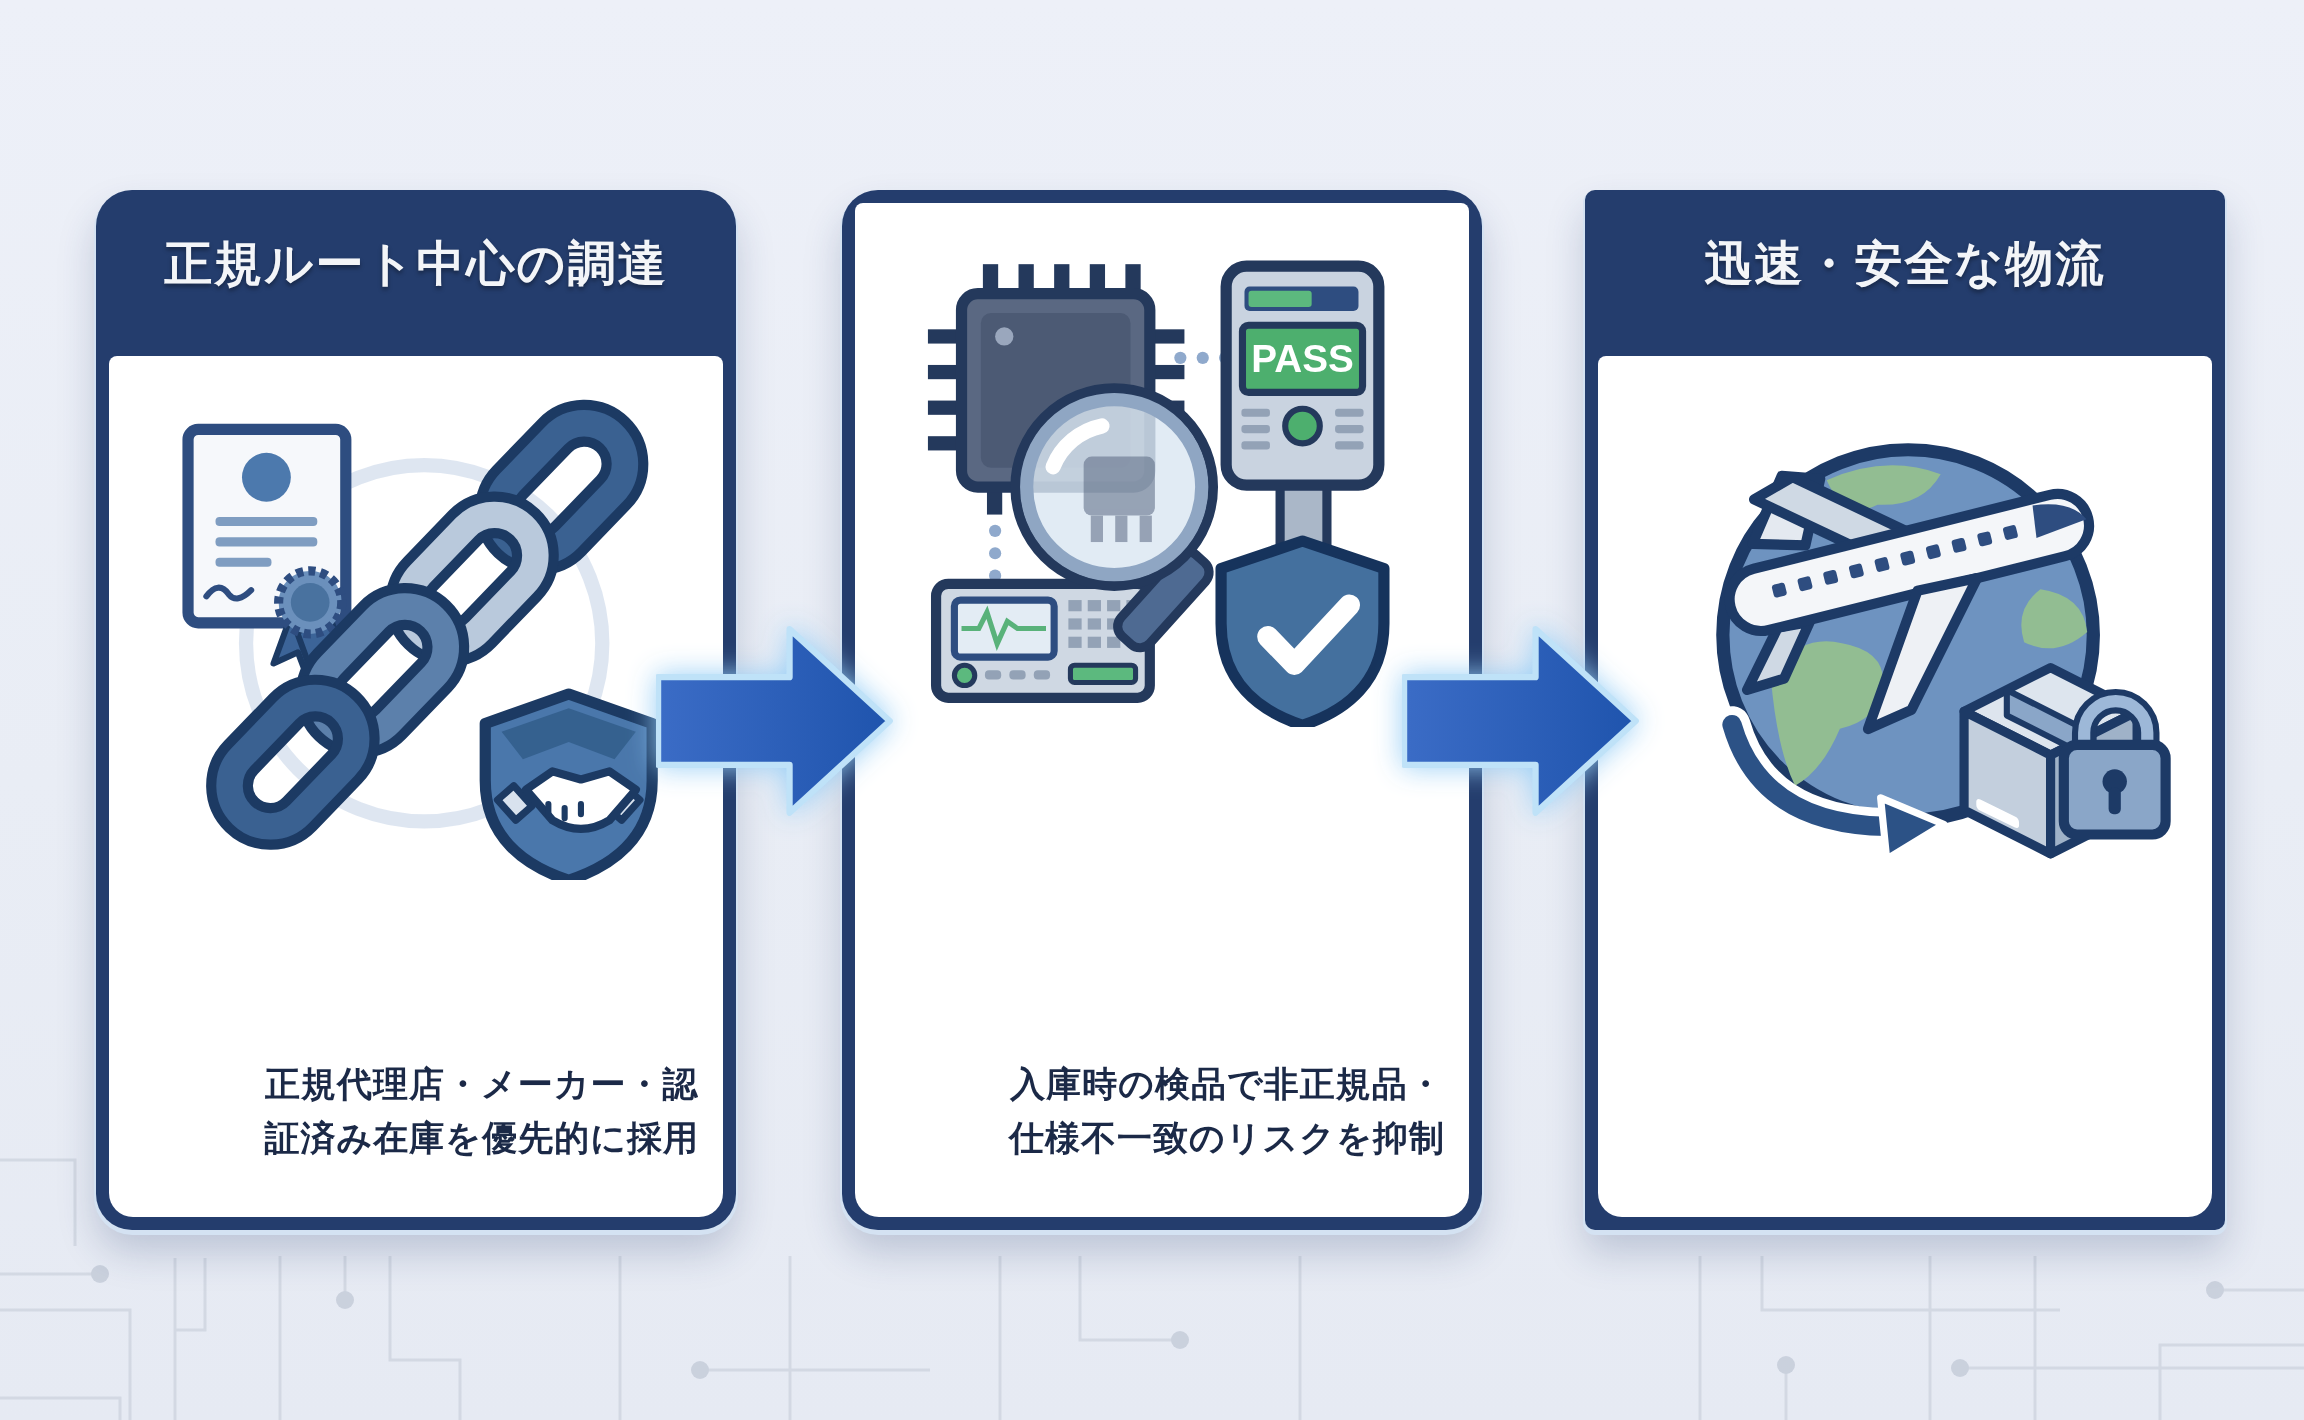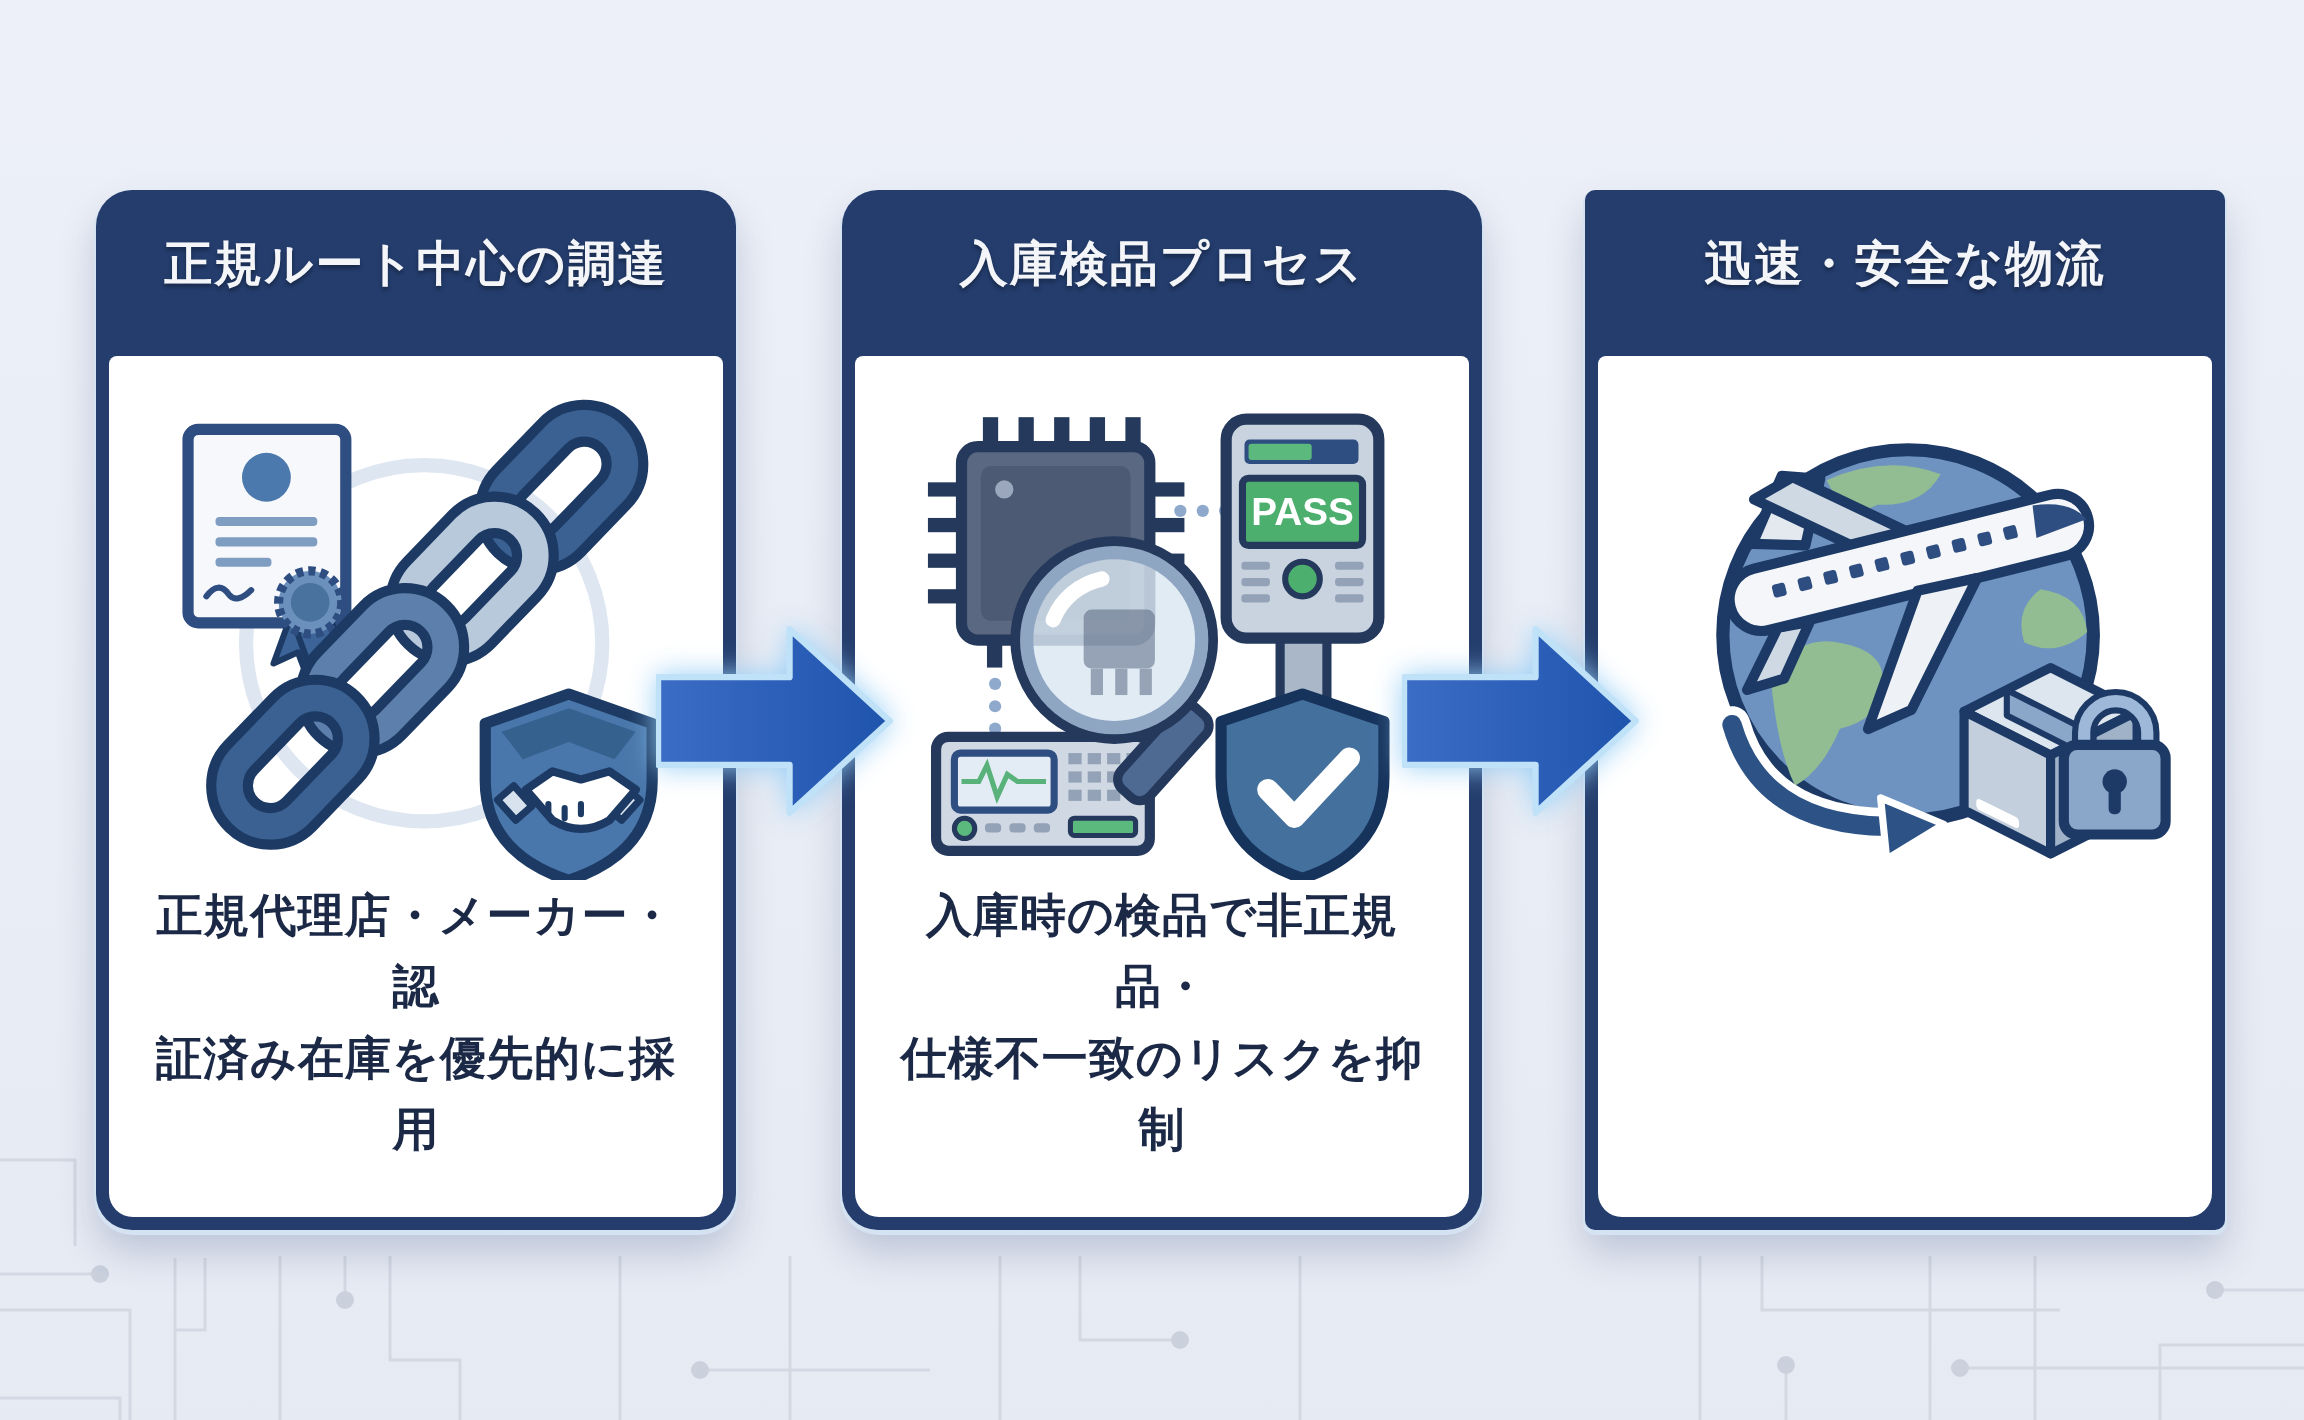--- a/index.html
+++ b/index.html
@@ -43,21 +43,21 @@
   .card-body{
     flex:1;
     background:#ffffff;
     border-radius:8px 8px 24px 24px;
     display:flex;flex-direction:column;align-items:flex-end;justify-content:space-between;
     padding:34px 24px 52px 24px;
     box-sizing:border-box;
   }
   .illustration{flex:0 0 auto;}
   .card-text{
-    font-size:46px;font-weight:700;line-height:1.55;
+    font-size:35px;font-weight:700;line-height:1.55;
     color:#1b2947;text-align:center;white-space:pre-line;
     letter-spacing:1px;
   }
   .flow-arrow{
     position:absolute;top:612px;width:240px;height:220px;
     filter:drop-shadow(0 0 14px rgba(150,205,245,0.95));
     z-index:5;
   }
   .arrow1{left:656px;}
   .arrow2{left:1402px;}
@@ -159,23 +159,20 @@
     <defs>
       <linearGradient id="agrad" x1="0" y1="0" x2="1" y2="0">
         <stop offset="0" stop-color="#3b6cc6"></stop>
           <stop offset="1" stop-color="#1f54ad"></stop>
       </linearGradient>
     </defs>
     <polygon points="2,62 128,62 128,16 224,104 128,192 128,146 2,146" fill="url(#agrad)" stroke="#bfe2f8" stroke-width="6" stroke-linejoin="round"></polygon>
   </svg>
 
   <div class="card card2">
-    <div class="card-header">
-      <div class="card-title">入庫検品プロセス</div>
-    </div>
     <div class="card-body">
       <svg class="illustration" width="570" height="490" viewBox="0 0 560 480">
 
         <g>
           <g fill="#24395c">
             <rect x="106" y="26" width="15" height="32"></rect>
               <rect x="141" y="26" width="15" height="32"></rect>
             <rect x="176" y="26" width="15" height="32"></rect>
               <rect x="211" y="26" width="15" height="32"></rect>
             <rect x="246" y="26" width="15" height="32"></rect>

